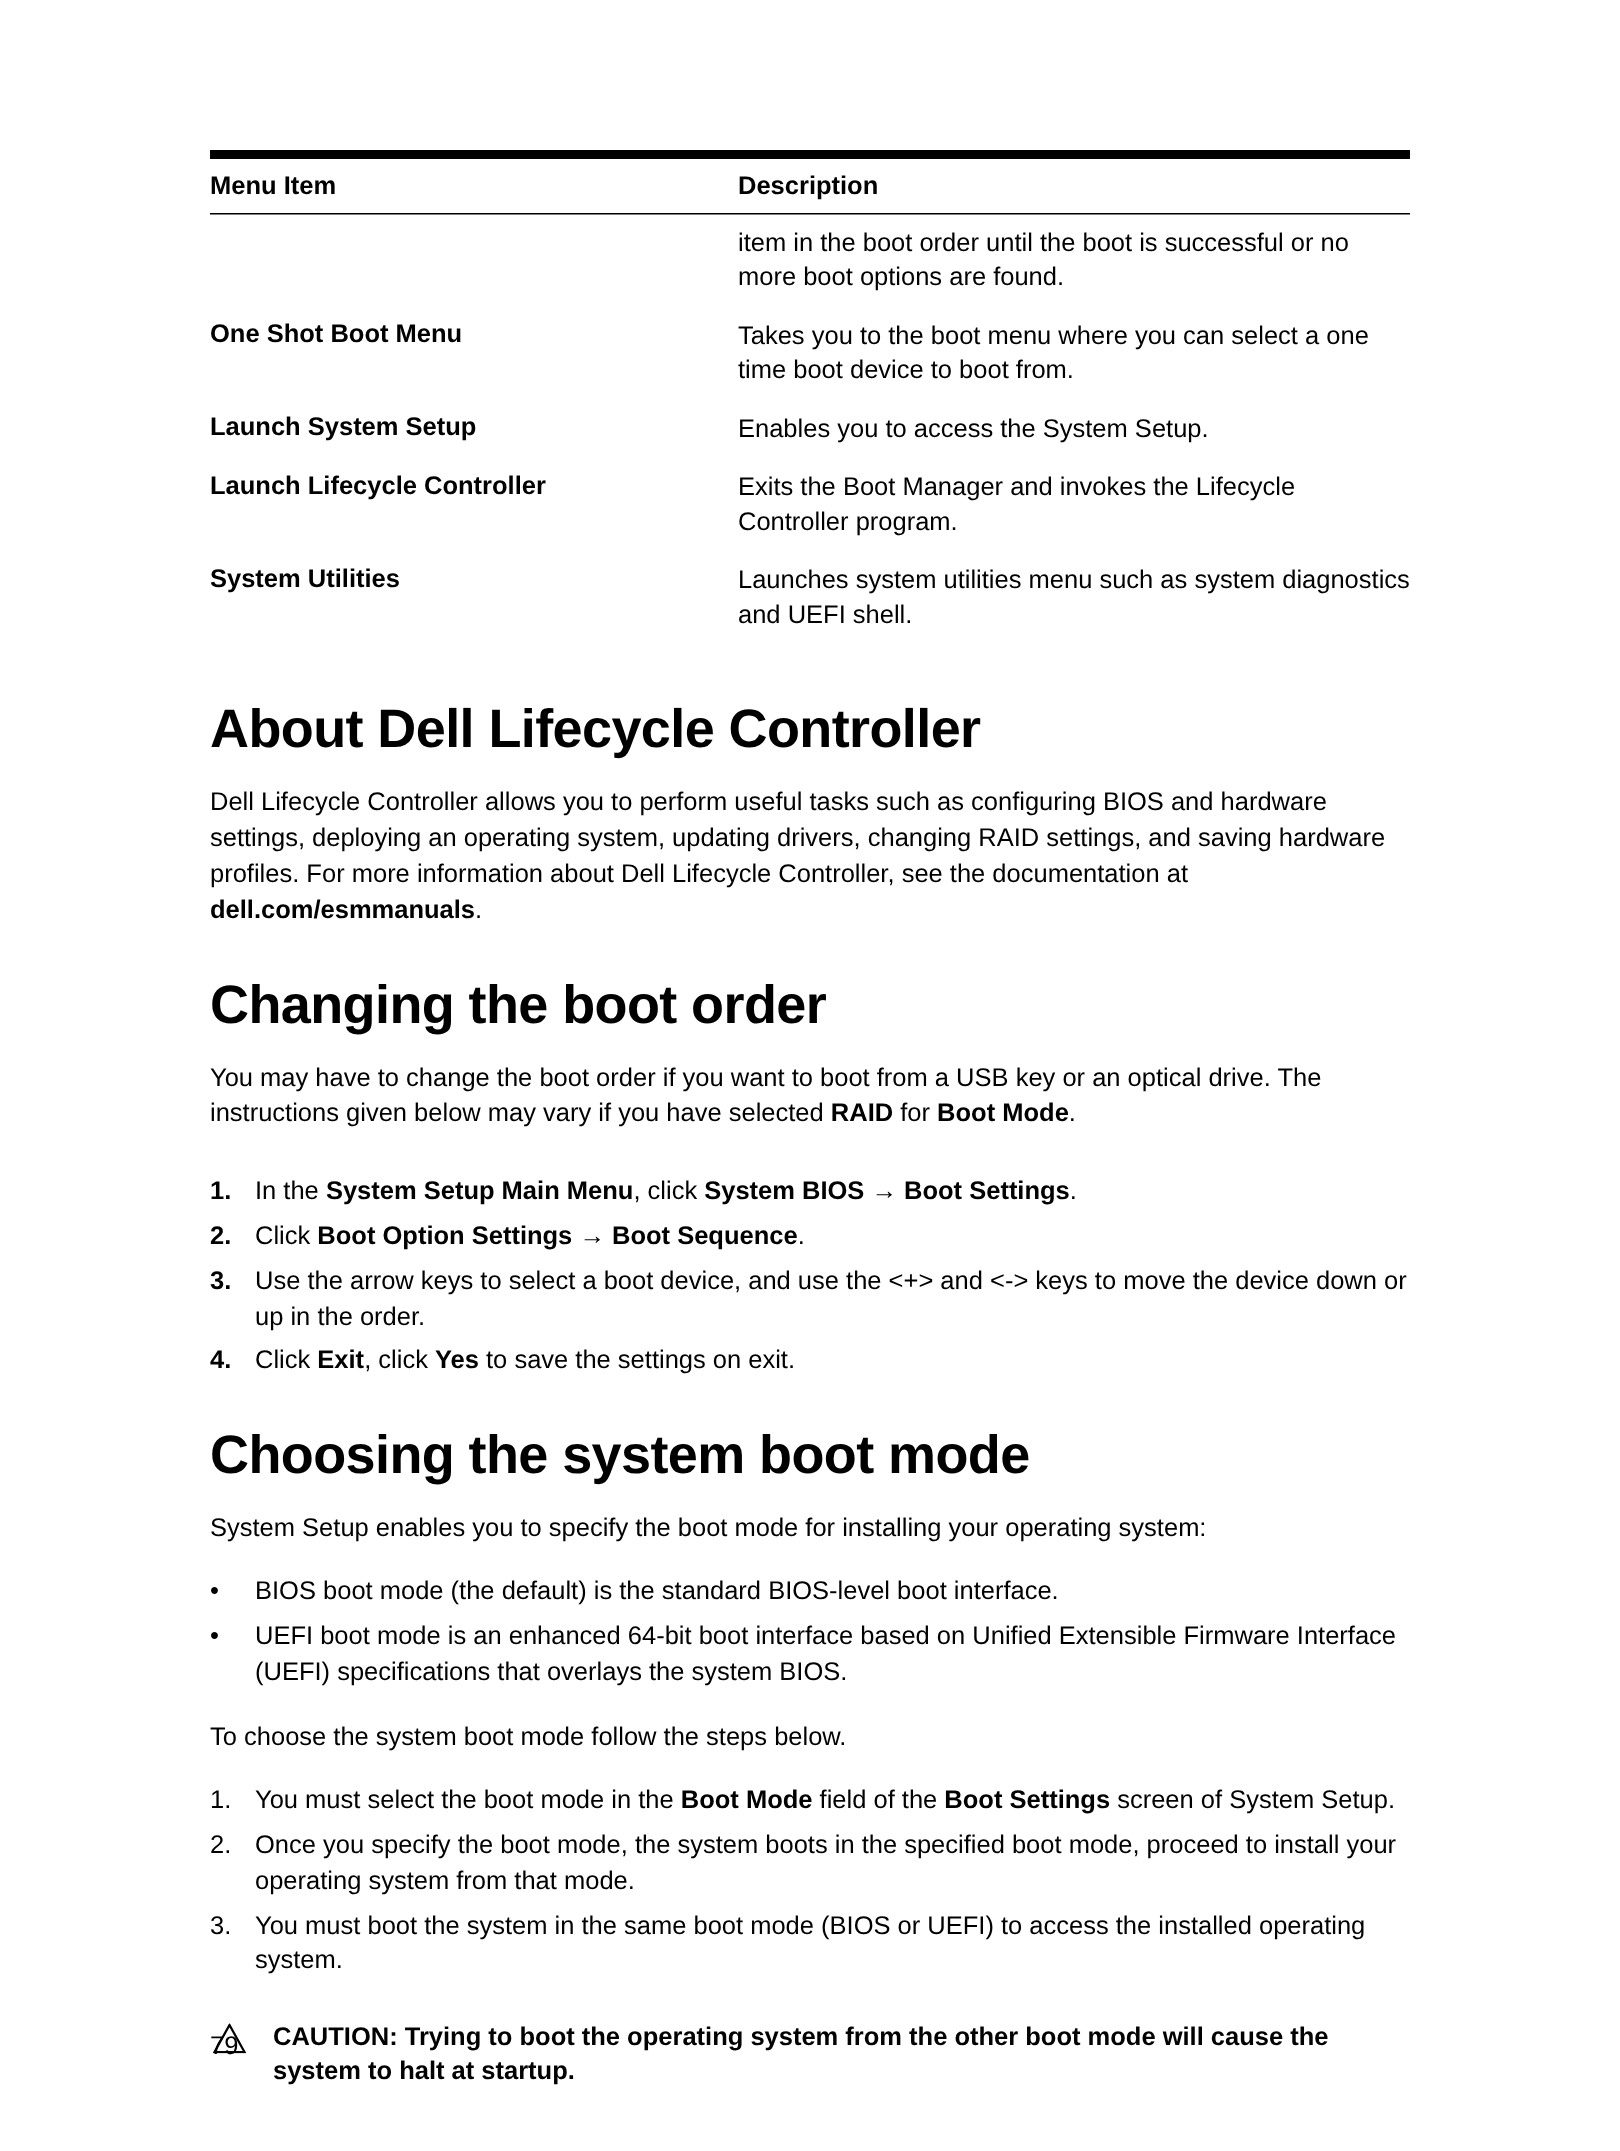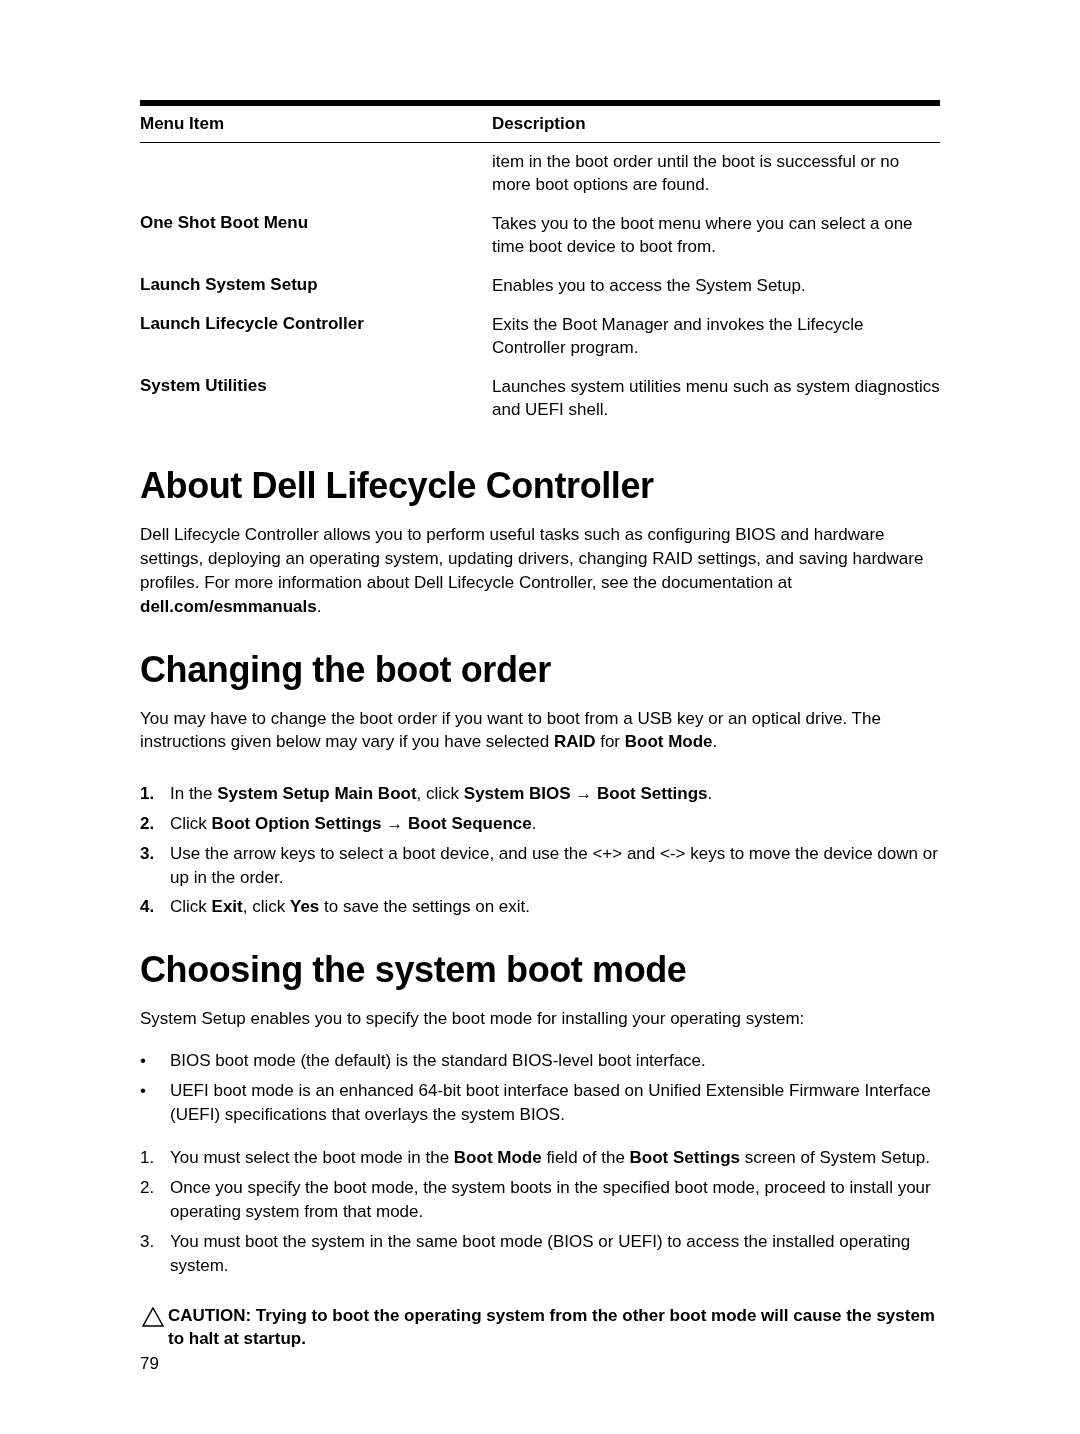--- a/index.html
+++ b/index.html
@@ -33,21 +33,21 @@
     }
     .para { font-size: 17px; line-height: 1.4; margin-bottom: 28px; }
     .bold { font-weight: bold; }
     ol { list-style: none; margin-bottom: 28px; }
     ol li { display: flex; margin-bottom: 6px; font-size: 17px; line-height: 1.4; }
     ol li .marker { width: 30px; flex-shrink: 0; }
     ol.numbered-bold li .marker { font-weight: bold; }
     ul { list-style: none; margin-bottom: 20px; }
     ul li { display: flex; margin-bottom: 6px; font-size: 17px; line-height: 1.4; }
     ul li .bullet { width: 30px; flex-shrink: 0; }
-    .caution-block { display: flex; gap: 2px; margin-top: 4px; }
+    .caution-block { display: flex; gap: 16px; margin-top: 4px; }
     .caution-icon { flex-shrink: 0; width: 26px; display: flex; justify-content: center; padding-top: 2px; }
     .caution-text { font-size: 17px; font-weight: bold; line-height: 1.35; }
     .page-num { position: absolute; bottom: 60px; left: 140px; font-size: 17px; }
     .section { margin-bottom: 30px; }
   </style>
 </head>
 <body>
 
 <div class="table-wrapper">
   <div class="table-header-row">
@@ -84,21 +84,21 @@
 </div>
 
 <div class="section">
   <h2>Changing the boot order</h2>
   <p class="para">
     <span>You may have to change the boot order if you want to boot from a USB key or an optical drive. The instructions given below may vary if you have selected </span><span class="bold">RAID</span><span> for </span><span class="bold">Boot Mode</span><span>.</span>
   </p>
   <ol class="numbered-bold">
     <li>
       <span class="marker">1.</span>
-      <span><span>In the </span><span class="bold">System Setup Main Boot</span><span>, click </span><span class="bold">System BIOS</span><span> → </span><span class="bold">Boot Settings</span><span>.</span></span>
+      <span><span>In the </span><span class="bold">System Setup Main Menu</span><span>, click </span><span class="bold">System BIOS</span><span> → </span><span class="bold">Boot Settings</span><span>.</span></span>
     </li>
     <li>
       <span class="marker">2.</span>
       <span><span>Click </span><span class="bold">Boot Option Settings</span><span> → </span><span class="bold">Boot Sequence</span><span>.</span></span>
     </li>
     <li>
       <span class="marker">3.</span>
       <span>Use the arrow keys to select a boot device, and use the &lt;+&gt; and &lt;-&gt; keys to move the device down or up in the order.</span>
     </li>
     <li>
@@ -114,20 +114,21 @@
   <ul>
     <li>
         <span class="bullet">•</span>
         <span>BIOS boot mode (the default) is the standard BIOS-level boot interface.</span>
       </li>
     <li>
         <span class="bullet">•</span>
         <span>UEFI boot mode is an enhanced 64-bit boot interface based on Unified Extensible Firmware Interface (UEFI) specifications that overlays the system BIOS.</span>
       </li>
   </ul>
+  <p class="para" style="margin-bottom:18px;">To choose the system boot mode follow the steps below.</p>
   <ol>
     <li>
       <span class="marker">1.</span>
       <span><span>You must select the boot mode in the </span><span class="bold">Boot Mode</span><span> field of the </span><span class="bold">Boot Settings</span><span> screen of System Setup.</span></span>
     </li>
     <li>
       <span class="marker">2.</span>
       <span>Once you specify the boot mode, the system boots in the specified boot mode, proceed to install your operating system from that mode.</span>
     </li>
     <li>

